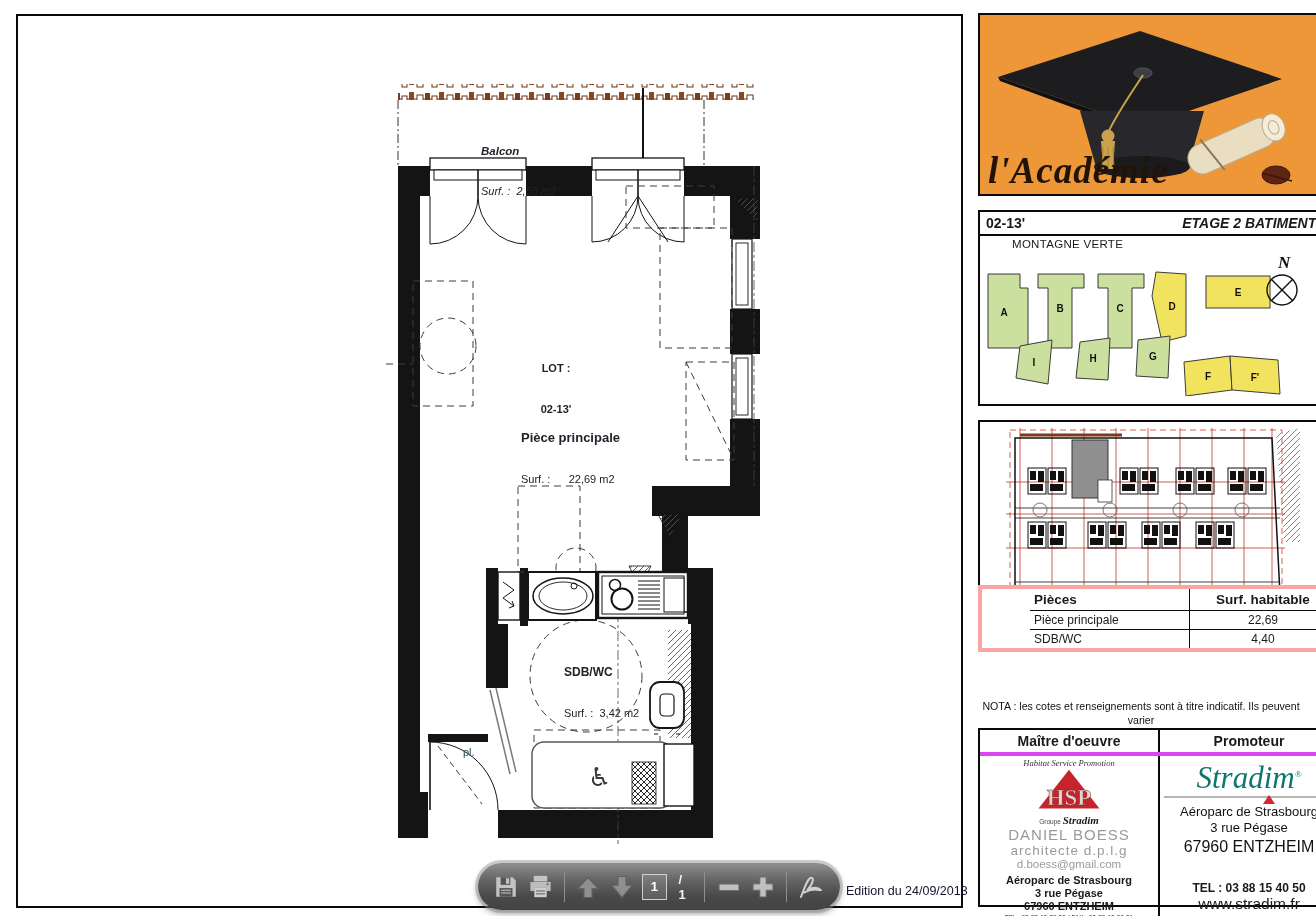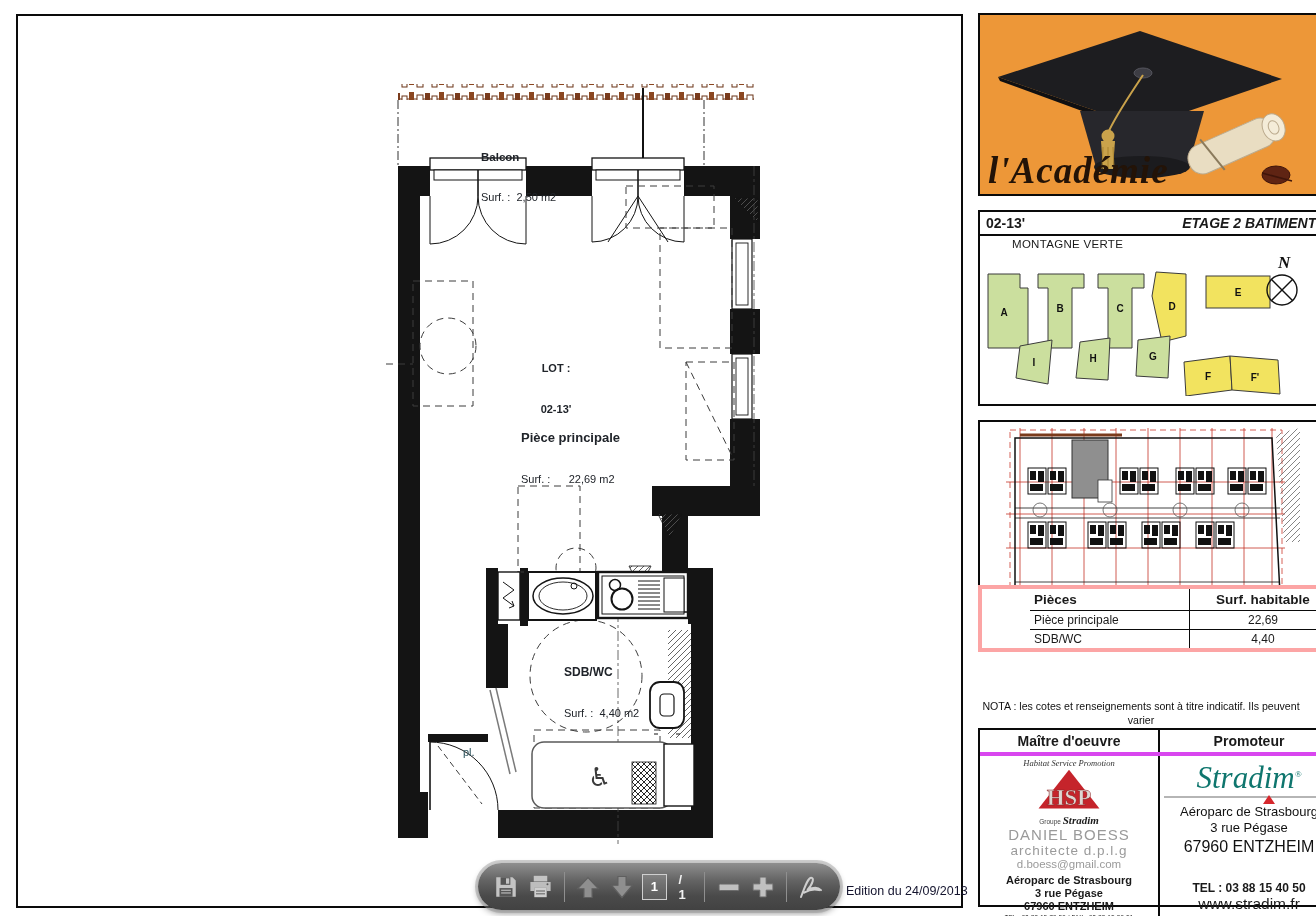--- a/index.html
+++ b/index.html
@@ -5,21 +5,21 @@
   * { margin:0; padding:0; box-sizing:border-box; }
   html,body { width:1316px; height:916px; background:#fff; overflow:hidden;
     font-family:"Liberation Sans", sans-serif; color:#1a1a1a; }
   .abs { position:absolute; }
 
   
   #main-frame { left:16px; top:14px; width:947px; height:894px; border:2px solid #0a0a0a; background:#fff; }
   #plan-area { left:368px; top:58px; width:400px; height:790px; }
   .plan-lbl { position:absolute; white-space:pre; line-height:1.25; color:#20242a; }
   .plan-lbl .b { font-weight:bold; }
-  #lbl-balcon { left:95px; top:48px; font-size:11px; }
+  #lbl-balcon { left:95px; top:42px; font-size:11px;font-style:italic; }
   #lbl-balcon .b { font-size:11.5px; }
   #lbl-lot { left:138px; top:260px; font-size:11px; font-weight:bold; text-align:center; width:64px; }
   #lbl-piece { left:135px; top:328px; font-size:11px; }
   #lbl-piece .b { font-size:13px; }
   #lbl-sdb { left:178px; top:563px; font-size:11px; }
   #lbl-sdb .b { font-size:12px; }
   #lbl-pl { left:50px; top:672px; font-size:11px; color:#29505a;padding-left:27px; }
 
   
   .sbox { position:absolute; left:978px; width:362px; background:#fff; border:2px solid #0a0a0a; }
@@ -248,21 +248,21 @@
     <div id="lbl-lot" class="plan-lbl">
       <div>LOT :</div>
       <div>02-13'</div>
     </div>
     <div id="lbl-piece" class="plan-lbl">
       <div class="b">Pièce principale</div>
       <div>Surf. :      22,69 m2</div>
     </div>
     <div id="lbl-sdb" class="plan-lbl">
       <div class="b">SDB/WC</div>
-      <div>Surf. :  4,40 m2</div>
+      <div>Surf. :  3,42 m2</div>
     </div>
     <div id="lbl-pl" class="plan-lbl">pl.</div>
   </div>
 </div>
 
 <div id="logo-box" class="sbox">
   <svg width="322" height="179" viewBox="0 0 322 179">
     <polygon points="18,62 160,16 302,64 162,112" fill="#1d1d20"></polygon>
     <polygon points="18,62 162,112 162,118 20,66" fill="#101012"></polygon>
     <path d="M100,96 L224,96 L208,152 L116,152 Z" fill="#27272c"></path>

